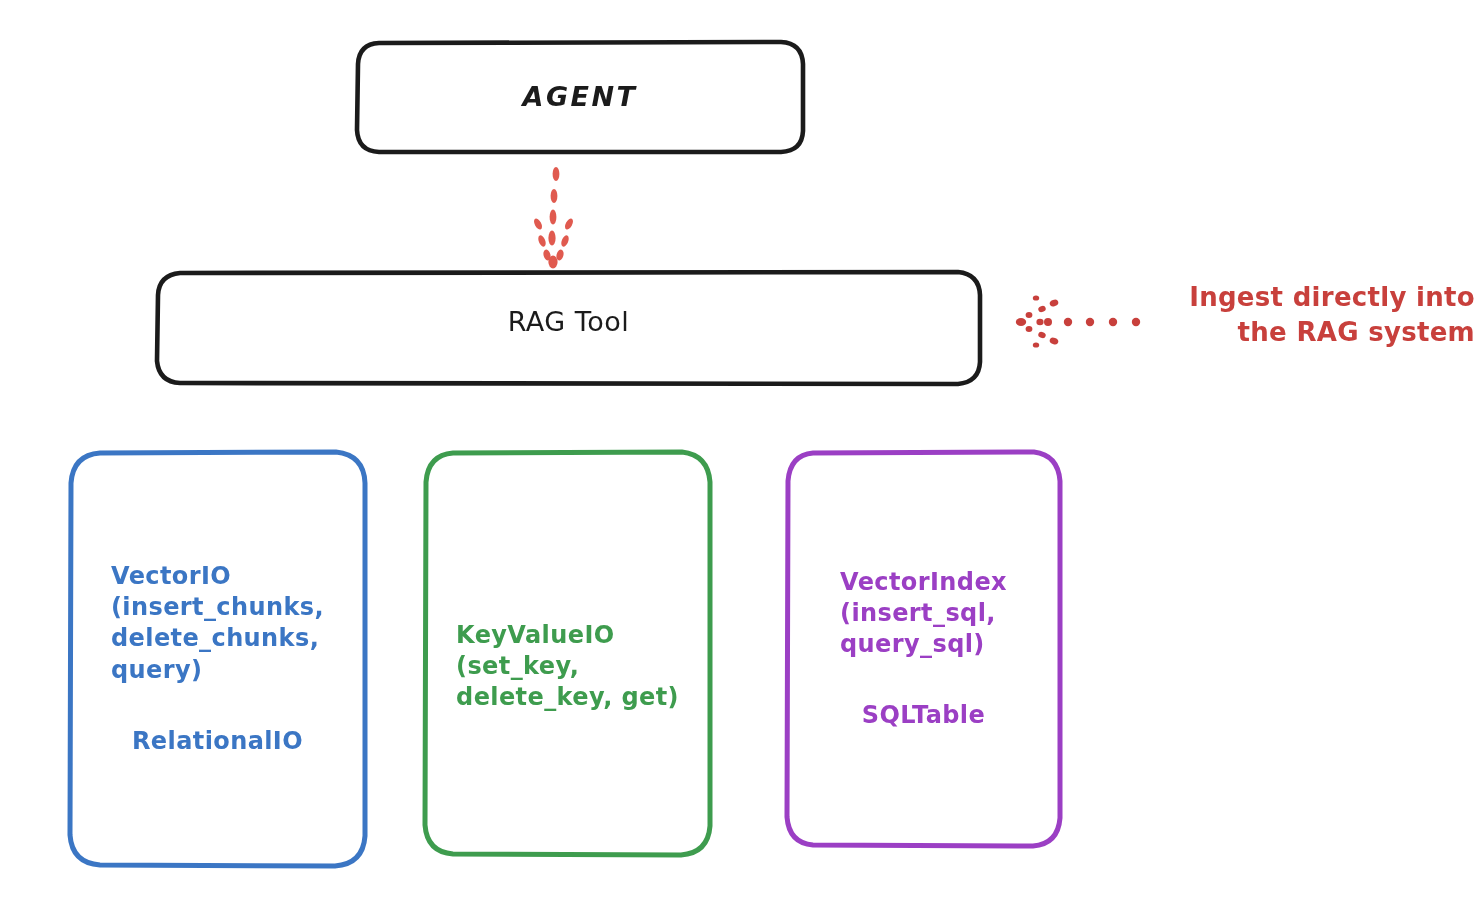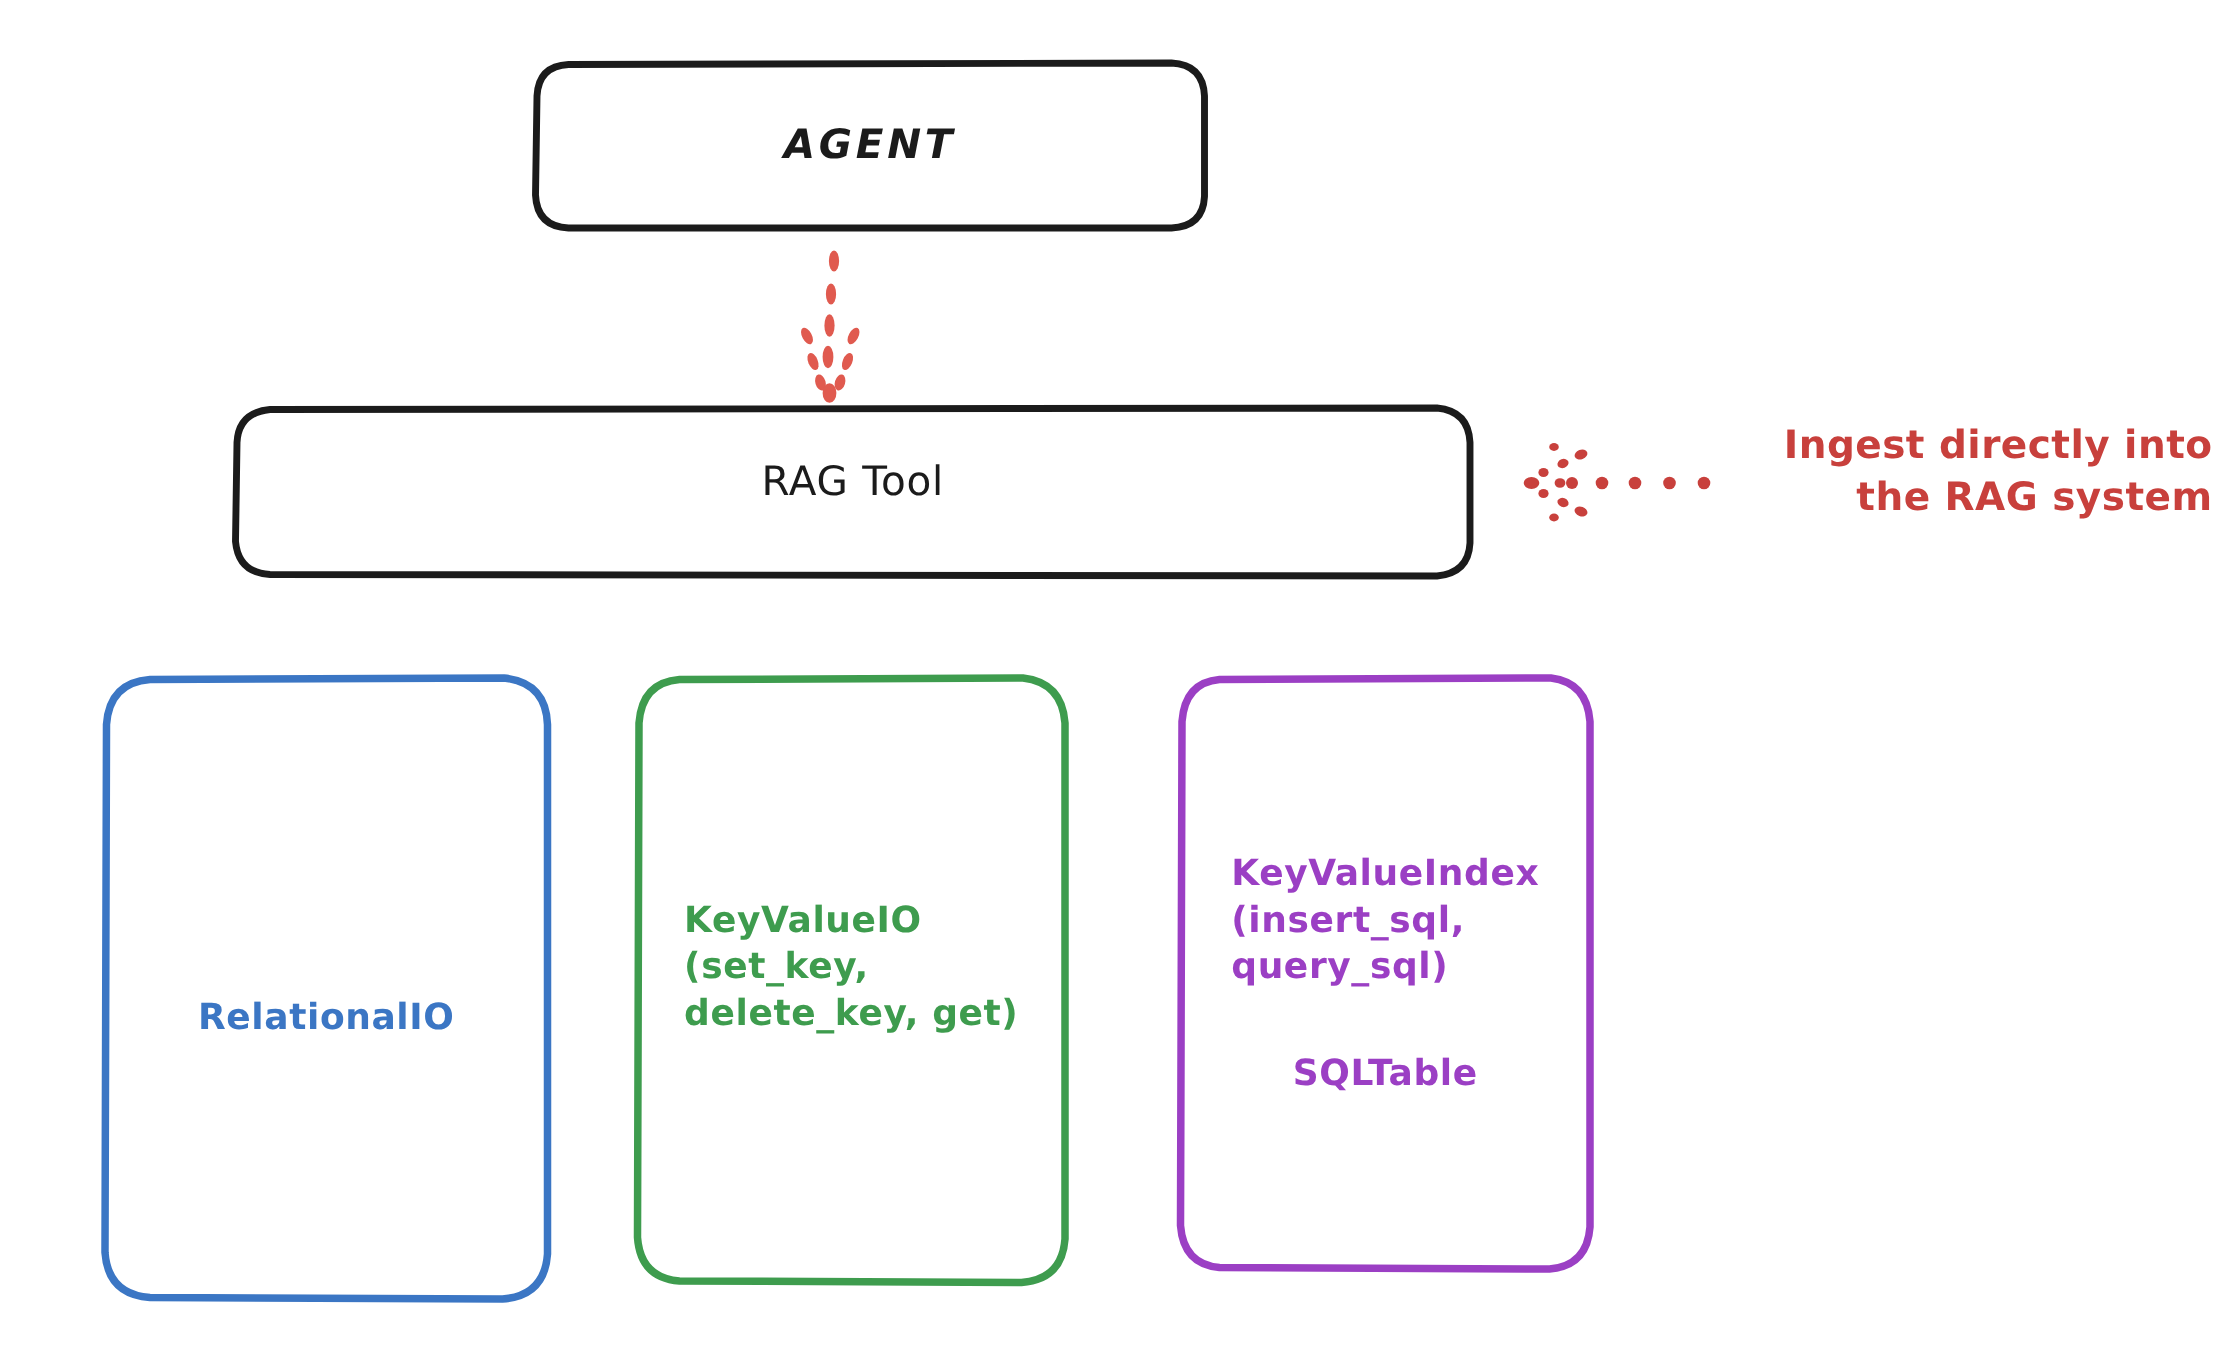--- a/index.html
+++ b/index.html
@@ -69,21 +69,21 @@
   }
   .store-text .api-lines { display: block; }
   .store-text .index-line { display: block; margin-top: 40px; }
 
   .vector-text {
     left: 70px; top: 452px;
     width: 295px; height: 414px;
     color: #3b76c4;
   }
   .kv-text {
-    left: 425px; top: 443px;
+    left: 425px; top: 465px;
     width: 285px; height: 403px;
     color: #3e9c4e;
   }
   .rel-text {
     left: 787px; top: 452px;
     width: 273px; height: 394px;
     color: #9b3fc4;
   }
 
   
@@ -166,30 +166,34 @@
   <g>
     <path d="M813,453 L1034,452 Q1058,455 1060,481 L1060,818 Q1058,844 1033,846 L813,845 Q789,843 787,817 L788,481 Q790,455 813,453 Z" fill="#ffffff" stroke="#9b3fc4" stroke-width="5" stroke-linecap="round" stroke-linejoin="round"></path>
   </g>
 </svg>
 
 <div class="node-label agent-text">AGENT</div>
 
 <div class="node-label ragtool-text">RAG Tool</div>
 
 <div class="node-label store-text vector-text">
+  <span class="api-lines">VectorIO
+(insert_chunks,
+delete_chunks,
+query)</span>
   <span class="index-line">RelationalIO</span>
 </div>
 
 <div class="node-label store-text kv-text">
   <span class="api-lines">KeyValueIO
 (set_key,
 delete_key, get)</span>
 </div>
 
 <div class="node-label store-text rel-text">
-  <span class="api-lines">KeyValueIndex
+  <span class="api-lines">VectorIndex
 (insert_sql,
 query_sql)</span>
   <span class="index-line">SQLTable</span>
 </div>
 
 <div class="annotation-text">Ingest directly into
 the RAG system</div>
 
 </body></html>

